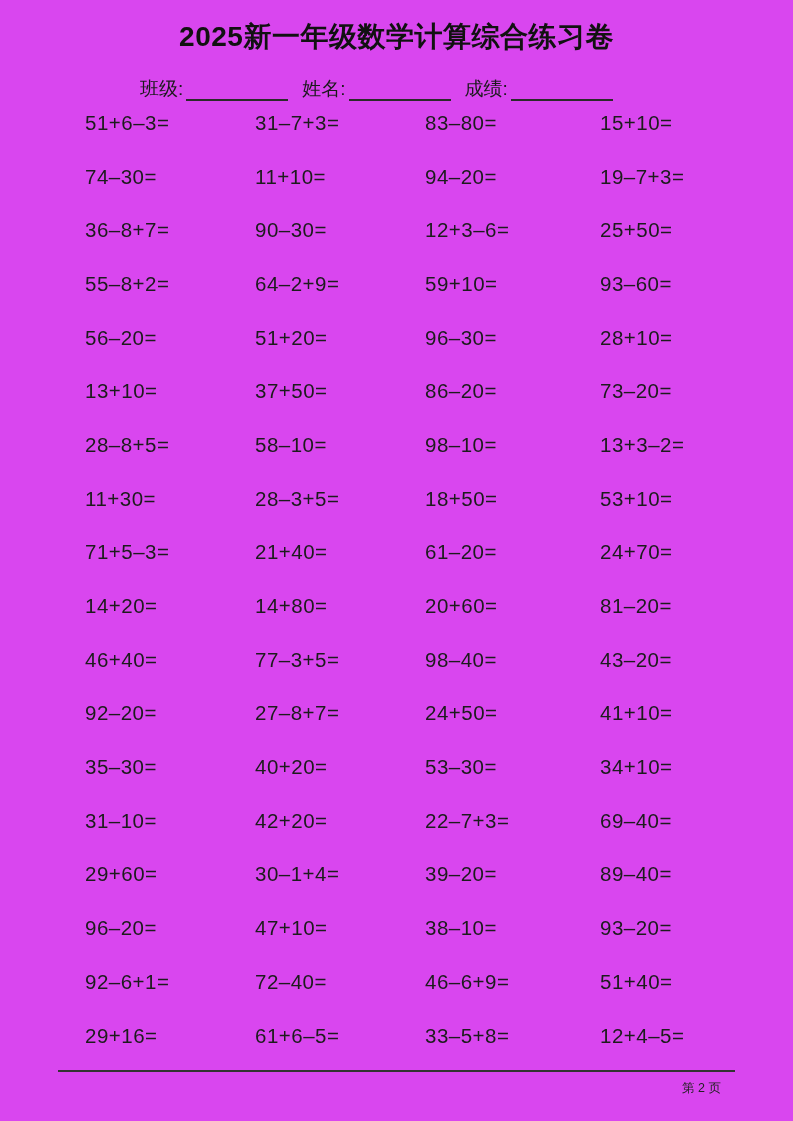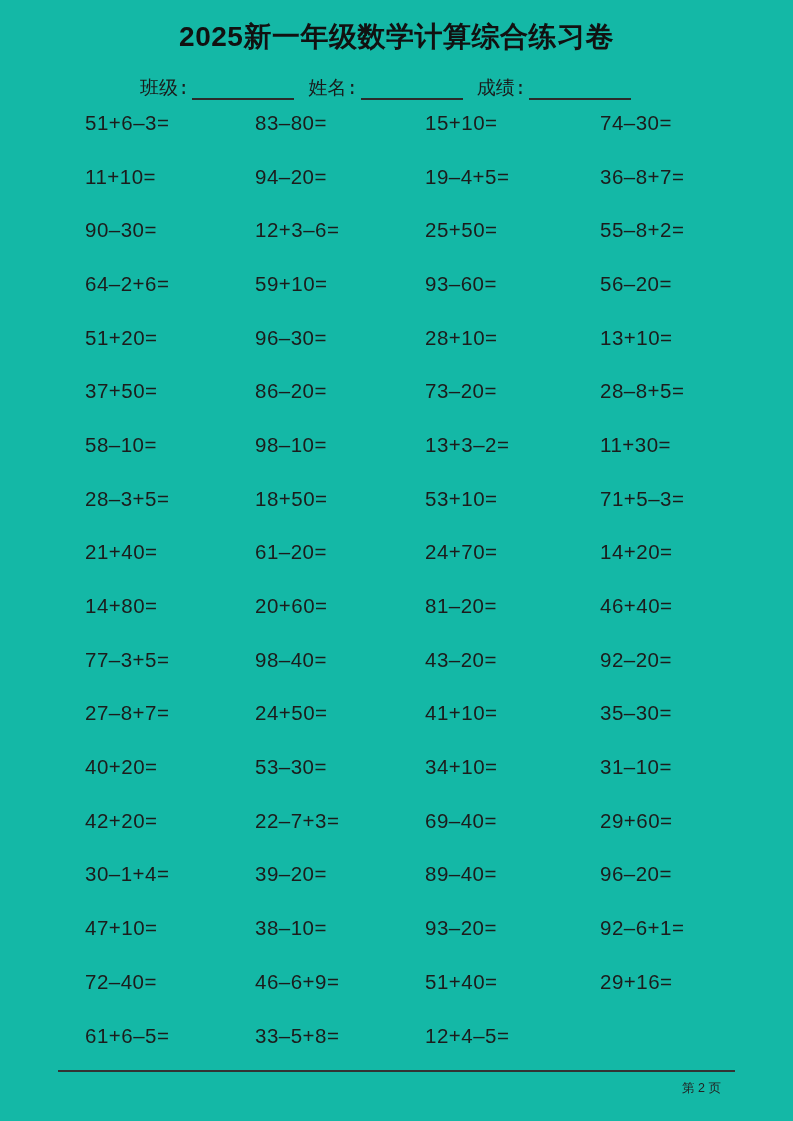--- a/index.html
+++ b/index.html
@@ -8,21 +8,21 @@
     width: 793px;
     height: 1121px;
     position: relative;
     overflow: hidden;
     font-family: "Liberation Sans", sans-serif;
     color: #1a1a1a;
   }
   .page {
     position: absolute;
     inset: 0;
-    background: #14b8a6;
+    background: #d946ef;
   }
   .title {
     position: absolute;
     top: 18px;
     left: 0;
     width: 100%;
     text-align: center;
     font-size: 28px;
     font-weight: bold;
     letter-spacing: 0.5px;
@@ -32,24 +32,23 @@
     position: absolute;
     top: 78px;
     left: 140px;
     display: flex;
     align-items: flex-end;
     font-size: 19px;
     color: #1a1a1a;
   }
   .field {
     display: flex;
-    align-items: center;
+    align-items: flex-end;
     margin-right: 14px;
     white-space: nowrap;
-    font-family: Liberation Mono, monospace;
   }
   .field-label { line-height: 1.2; }
   .blank-line {
     display: inline-block;
     width: 102px;
     height: 22px;
     margin-left: 3px;
     border-bottom: 2px solid #2b2b2b;
   }
   .grid {
@@ -103,32 +102,33 @@
       <span class="blank-line"></span>
     </div>
     <div class="field">
       <span class="field-label">成绩:</span>
       <span class="blank-line"></span>
     </div>
   </div>
 
   <div class="grid">
       <div class="cell">51+6–3=</div>
+      <div class="cell">31–7+3=</div>
       <div class="cell">83–80=</div>
       <div class="cell">15+10=</div>
       <div class="cell">74–30=</div>
       <div class="cell">11+10=</div>
       <div class="cell">94–20=</div>
-      <div class="cell">19–4+5=</div>
+      <div class="cell">19–7+3=</div>
       <div class="cell">36–8+7=</div>
       <div class="cell">90–30=</div>
       <div class="cell">12+3–6=</div>
       <div class="cell">25+50=</div>
       <div class="cell">55–8+2=</div>
-      <div class="cell">64–2+6=</div>
+      <div class="cell">64–2+9=</div>
       <div class="cell">59+10=</div>
       <div class="cell">93–60=</div>
       <div class="cell">56–20=</div>
       <div class="cell">51+20=</div>
       <div class="cell">96–30=</div>
       <div class="cell">28+10=</div>
       <div class="cell">13+10=</div>
       <div class="cell">37+50=</div>
       <div class="cell">86–20=</div>
       <div class="cell">73–20=</div>

